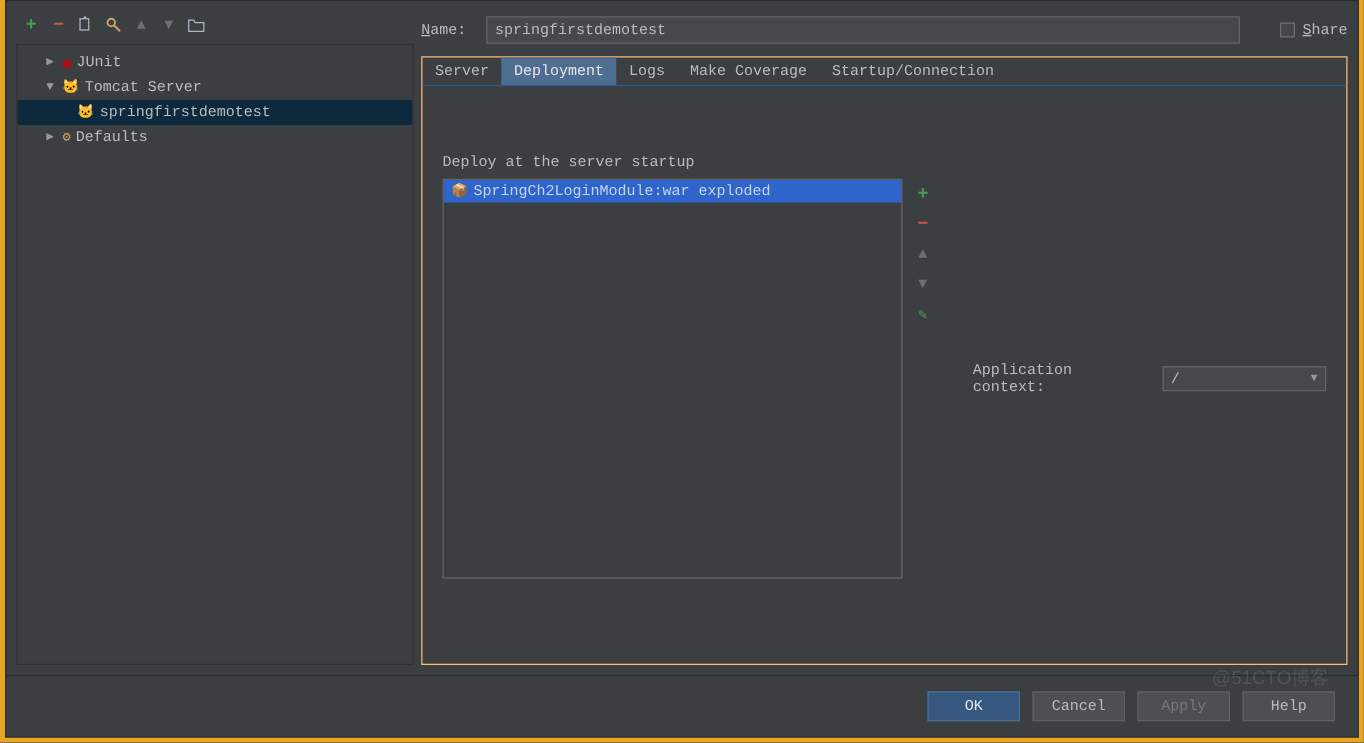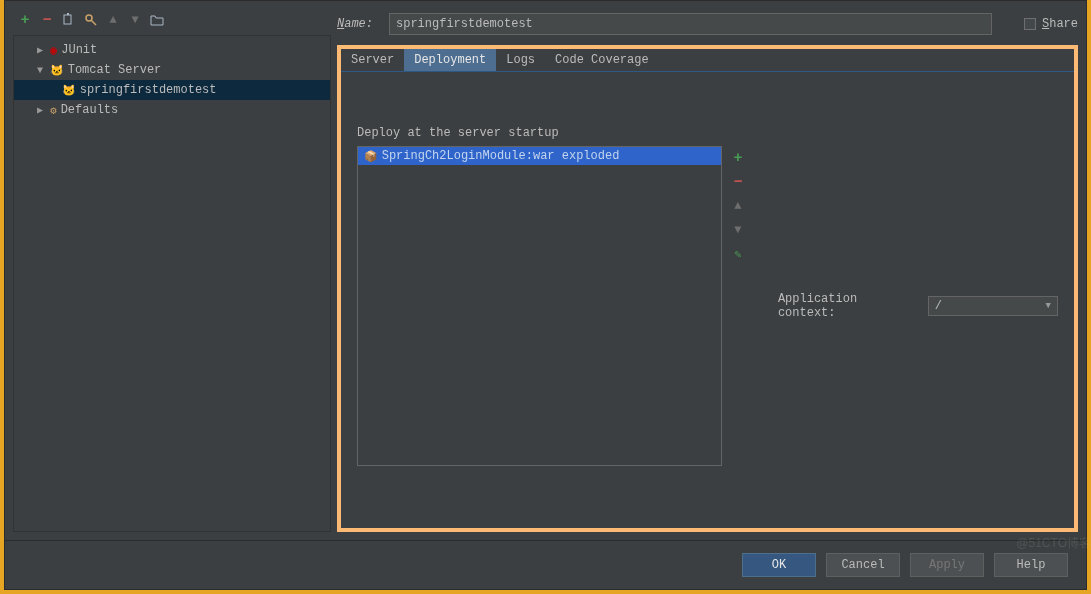--- a/index.html
+++ b/index.html
@@ -130,21 +130,20 @@
   flex-direction: column;
 }
 .name-row {
   display: flex;
   align-items: center;
   padding: 4px 0 10px 0;
 }
 .name-label {
   width: 52px;
   color: #bbbbbb;
-  font-style: italic;
 }
 .underline { text-decoration: underline; }
 .name-input {
   flex: 1;
   background: #45494a;
   border: 1px solid #646464;
   color: #bbbbbb;
   padding: 3px 6px;
   font-family: inherit;
   font-size: 12px;
@@ -156,21 +155,21 @@
 }
 .share-cb {
   width: 12px;
   height: 12px;
   background: #43494a;
   border: 1px solid #6e6e6e;
   margin-right: 6px;
 }
 .config-body {
   flex: 1;
-  border: 4px solid #fdba74;
+  border: 1px solid #fdba74;
   display: flex;
   flex-direction: column;
 }
 .tabs-row {
   display: flex;
   border-bottom: 1px solid #2e5985;
 }
 .tab {
   padding: 4px 10px;
   color: #bbbbbb;
@@ -255,24 +254,24 @@
 .dlg-btn.primary {
   background: #365880;
   border: 1px solid #4c708c;
   color: #e6e6e6;
 }
 .dlg-btn.disabled {
   color: #777;
 }
 .watermark {
   position: absolute;
-  right: 0;
+  right: 28px;
   bottom: 42px;
   color: rgba(200,200,200,0.15);
-  font-size: 12px;
+  font-size: 15px;
   font-family: "Microsoft YaHei", sans-serif;
 }
 .folder-icon svg, .copy-ic svg, .wrench svg { display: block; }
 </style>
 </head>
 <body>
 
 <div class="window">
 
 
@@ -337,21 +336,22 @@
             <div class="share-cb"></div>
             <span><span class="underline">S</span>hare</span>
           </div>
         </div>
 
         <div class="config-body">
           <div class="tabs-row">
             <div class="tab">Server</div>
             <div class="tab active">Deployment</div>
             <div class="tab">Logs</div>
-            <div class="tab">Code Coverage</div>
+            <div class="tab">Make Coverage</div>
+            <div class="tab">Startup/Connection</div>
           </div>
 
           <div class="deploy-area">
             <div class="deploy-text">Deploy at the server startup</div>
             <div class="artifacts-row">
               <div class="artifacts-list">
                 <div class="artifact-item">
                   <span class="artifact-icon">📦</span>
                   <span>SpringCh2LoginModule:war exploded</span>
                 </div>

